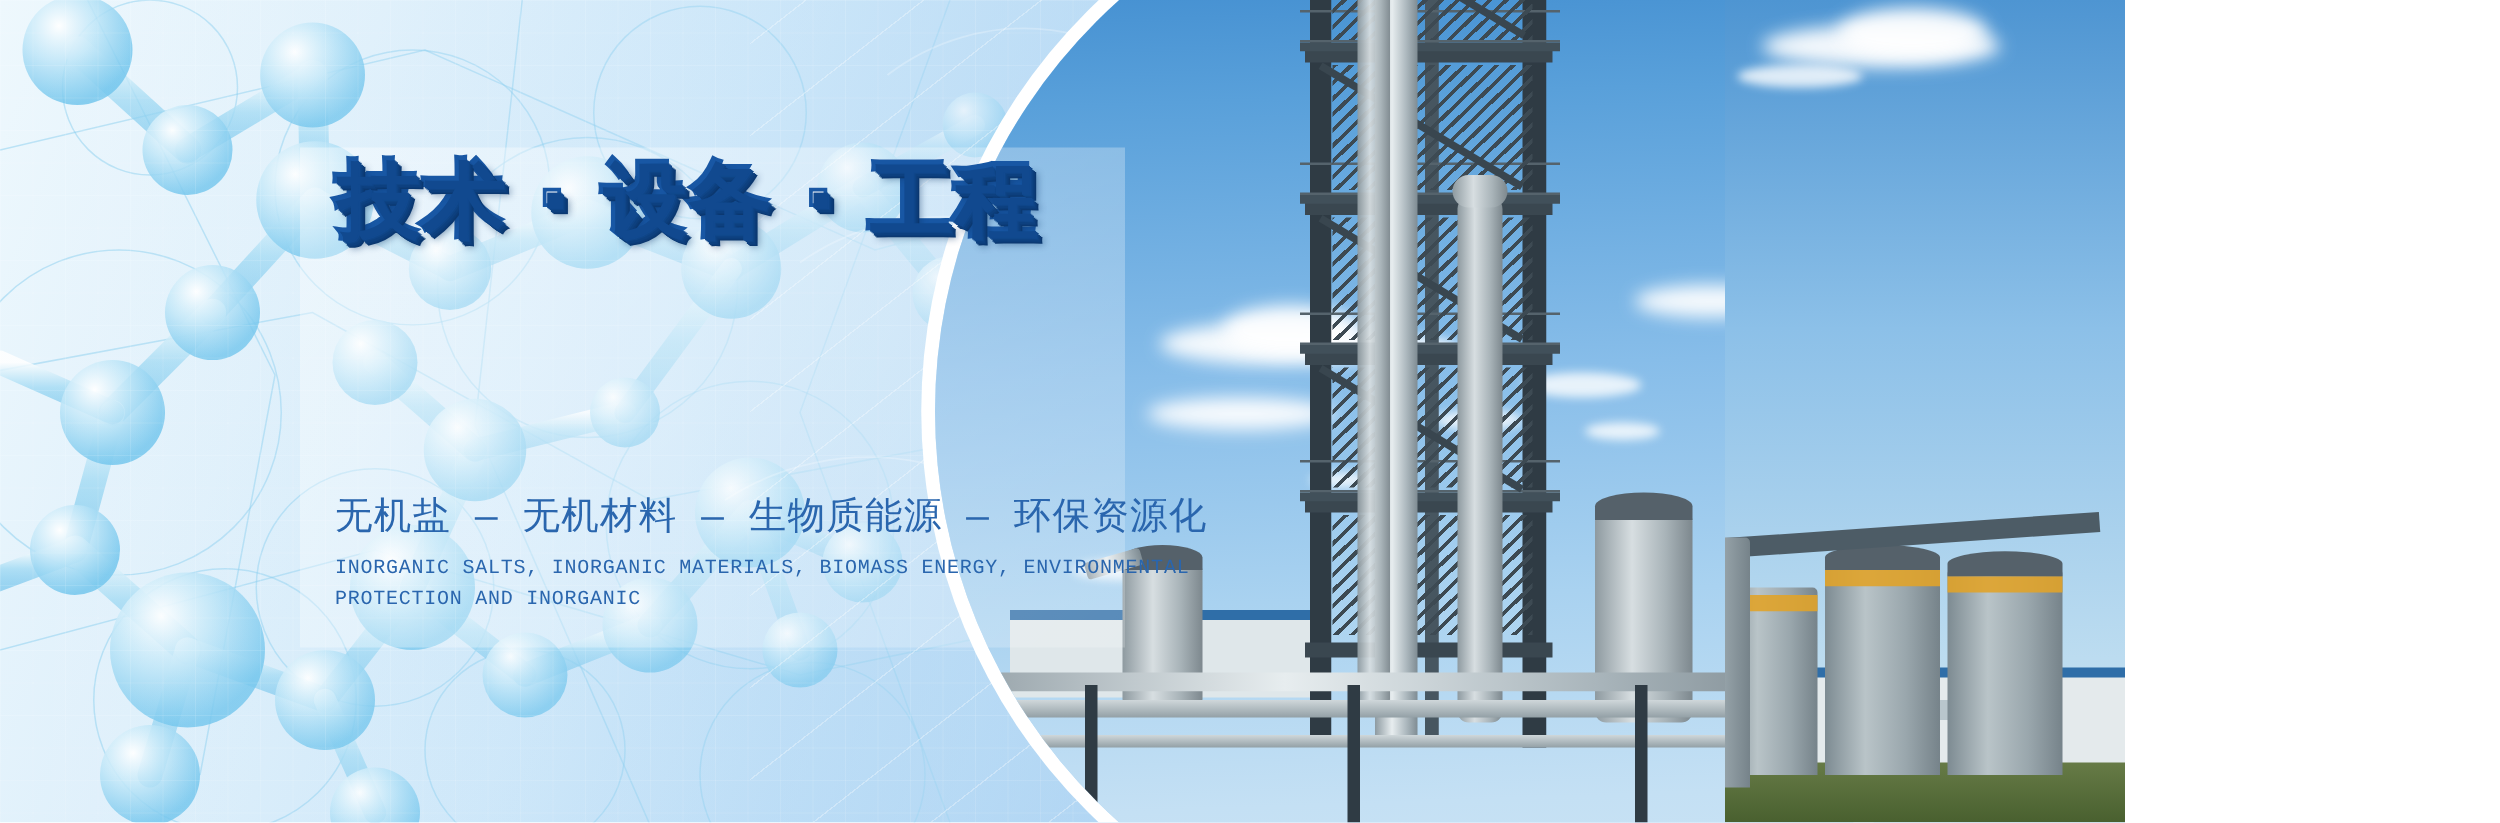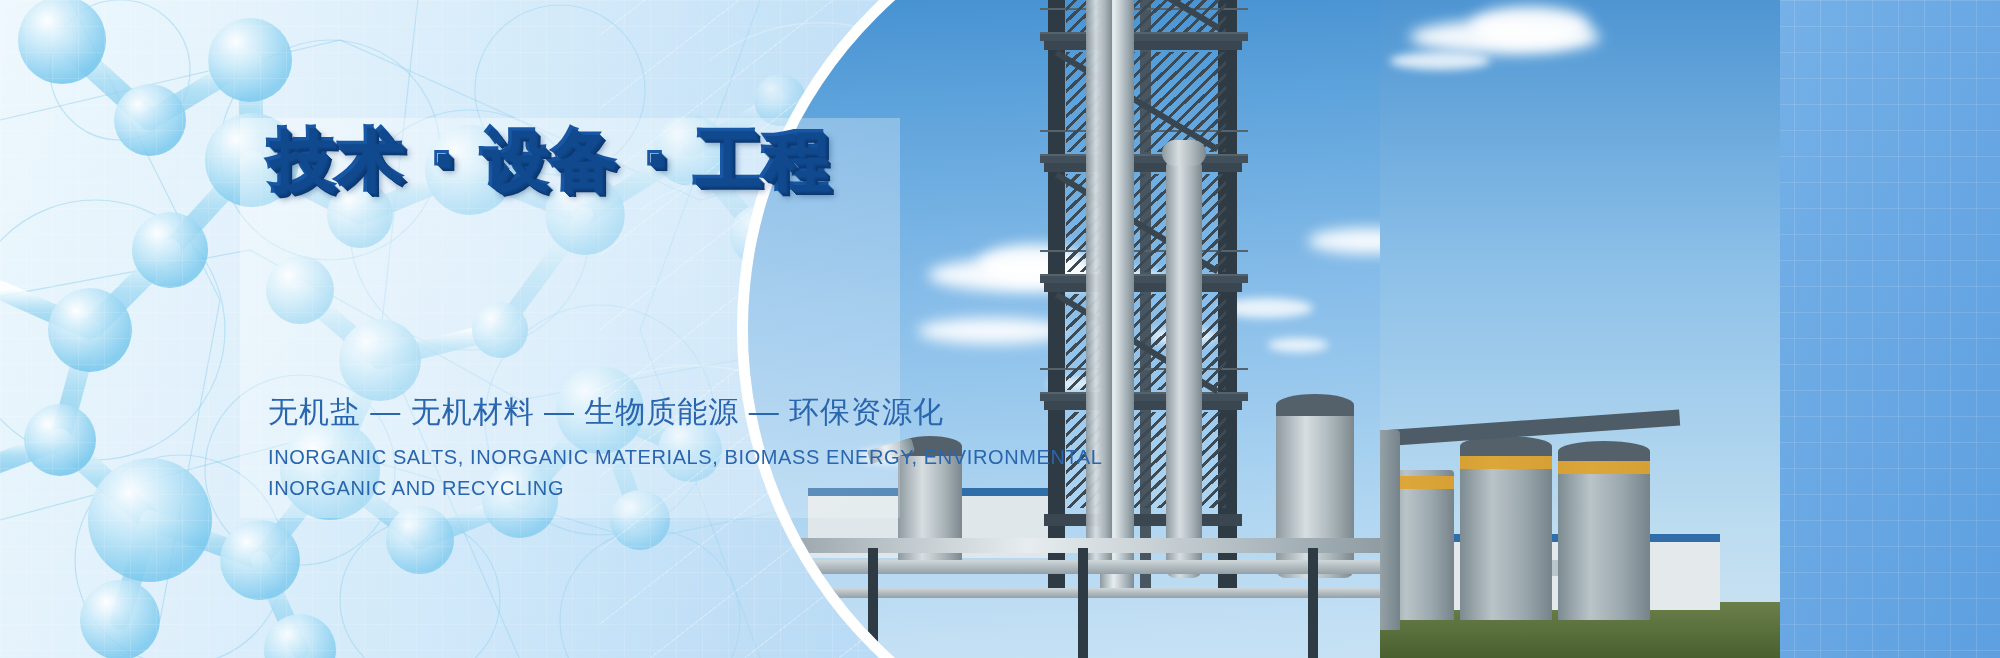--- a/index.html
+++ b/index.html
@@ -1,19 +1,19 @@
 <!DOCTYPE html>
 <html><head>
 <meta charset="utf-8">
 <style>
   html,body{margin:0;padding:0;background:#fff;}
   body{font-family:"Liberation Sans","DejaVu Sans",sans-serif;}
 
   #banner{
-    position:relative;width:2000px;height:658px;overflow:hidden;
+    position:relative;width:1700px;height:658px;overflow:hidden;
     background:linear-gradient(110deg,#eef8fd 0%,#dff0fb 16%,#cbe6f9 32%,#a9d2f3 52%,#7eb7ea 72%,#6ba9e4 88%,#5d9fe0 100%);
   }
 
   
   .mol-layer{position:absolute;left:0;top:0;width:1000px;height:658px;overflow:hidden;}
   .mol-layer svg{display:block;}
 
   
   .grid{
     position:absolute;left:0;top:0;width:2000px;height:658px;
@@ -87,27 +87,27 @@
       2px 2px 0 #11498f, 3px 3px 0 #11498f, 4px 4px 0 #0f4587,
       5px 5px 0 #0d407f, 6px 6px 0 #0c3c78, 7px 7px 0 #0b3870,
       8px 8px 6px rgba(8,48,100,.45);
   }
   .hl-1{font-size:66px;}
   .hl-2{font-size:82px;margin-top:12px;}
 
   
   .sub-cn{
     position:absolute;left:268px;top:392px;
-    font-family:Liberation Sans, sans-serif;
+    font-family:Liberation Mono, monospace;
     font-size:30px;color:#2a66ae;letter-spacing:1px;white-space:nowrap;
   }
   .sub-en{
     position:absolute;left:268px;top:442px;width:650px;
-    font-family:Liberation Sans, sans-serif;
-    font-size:20px;color:#2a66ae;letter-spacing:.6px;line-height:1.55;
+    font-family:Liberation Mono, monospace;
+    font-size:16px;color:#2a66ae;letter-spacing:.6px;line-height:1.55;
   }
   .sub-en div{white-space:nowrap;}
 </style>
 </head>
 <body>
 
 <div id="banner">
 
   <div class="mol-layer">
     <svg width="1000" height="658" viewBox="0 0 1000 658" xmlns="http://www.w3.org/2000/svg">
@@ -321,16 +321,16 @@
 
   <div class="panel"></div>
 
   <div class="headline">
     <div class="hl-line hl-1">技术 · 设备 · 工程</div>
   </div>
 
   <div class="sub-cn">无机盐 —  无机材料 — 生物质能源 — 环保资源化</div>
   <div class="sub-en">
     <div>INORGANIC SALTS, INORGANIC MATERIALS, BIOMASS ENERGY, ENVIRONMENTAL</div>
-    <div>INORGANIC AND RECYCLING</div>
+    <div>PROTECTION AND INORGANIC</div>
   </div>
 
 </div>
 
 </body></html>

